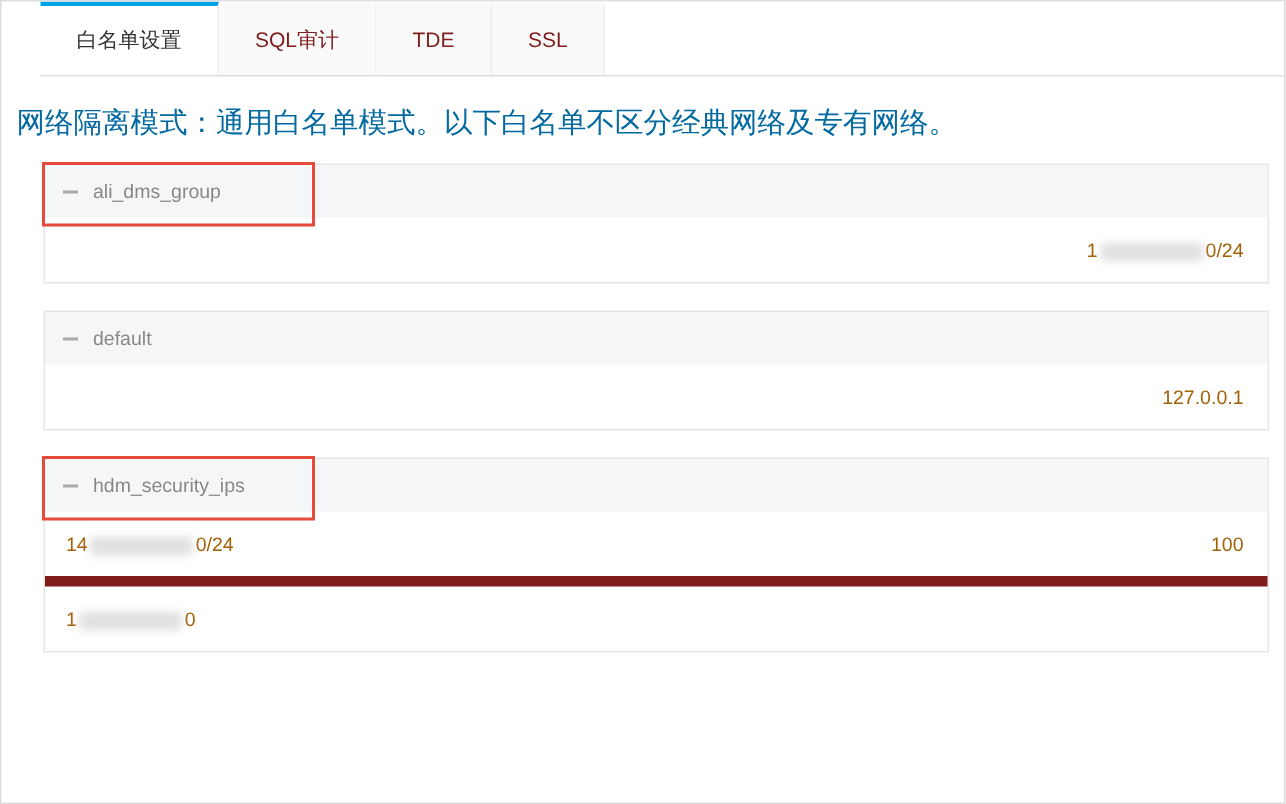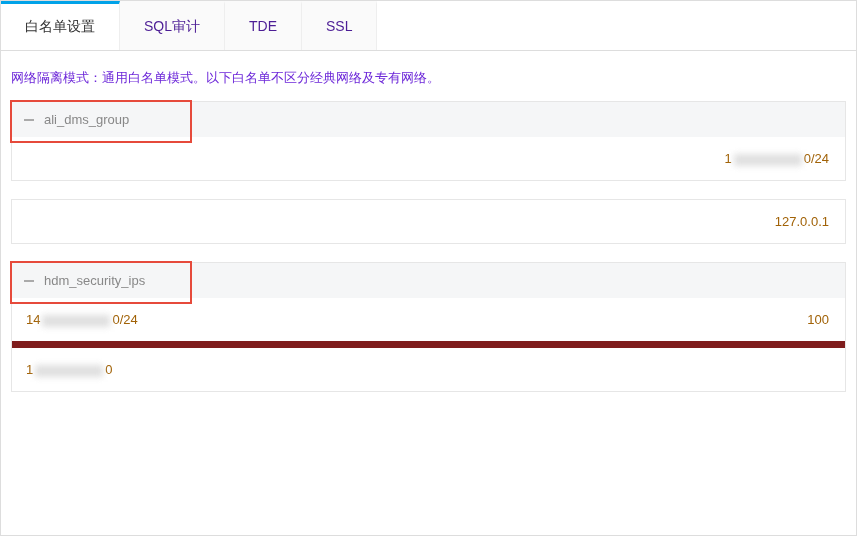--- a/index.html
+++ b/index.html
@@ -10,46 +10,47 @@
     background: #fff;
     width: 857px;
     height: 536px;
     overflow: hidden;
     border: 1px solid #ddd;
   }
   .tabs {
     display: flex;
     border-bottom: 1px solid #ddd;
     background: #fff;
+    margin-left: 26px;
   }
   .tab {
     padding: 14px 24px;
     color: #555;
     cursor: pointer;
     border-right: 1px solid #eee;
     border-top: 3px solid transparent;
     font-size: 14px;
   }
   .tab.active {
     border-top: 3px solid #00a2e8;
     background: #fff;
     color: #333;
     font-weight: 500;
   }
   .tab:not(.active) {
     background: #fafafa;
-    color: #4c1d95;
+    color: #7f1d1d;
   }
   .desc {
     padding: 18px 10px 14px 10px;
-    color: #6d28d9;
-    font-size: 13px;
+    color: #0369a1;
+    font-size: 19px;
   }
   .group {
-    margin: 0 10px 18px 10px;
+    margin: 0 10px 18px 28px;
     border: 1px solid #e6e6e6;
   }
   .group-header {
     background: #f5f6f7;
     padding: 10px 12px;
     color: #888;
     display: flex;
     align-items: center;
     font-size: 13px;
     position: relative;
@@ -117,20 +118,24 @@
         <span class="toggle"></span>
         <span>ali_dms_group</span>
       </div>
       <div class="group-body">
         <div class="ip-row">
           <div class="ip-cell"><span>1</span><span class="blur"></span><span>0/24</span></div>
         </div>
       </div>
     </div>
     <div class="group">
+      <div class="group-header">
+        <span class="toggle"></span>
+        <span>default</span>
+      </div>
       <div class="group-body">
         <div class="ip-row">
           <div class="ip-cell">127.0.0.1</div>
         </div>
       </div>
     </div>
     <div class="group">
       <div class="group-header highlighted">
         <span class="toggle"></span>
         <span>hdm_security_ips</span>

